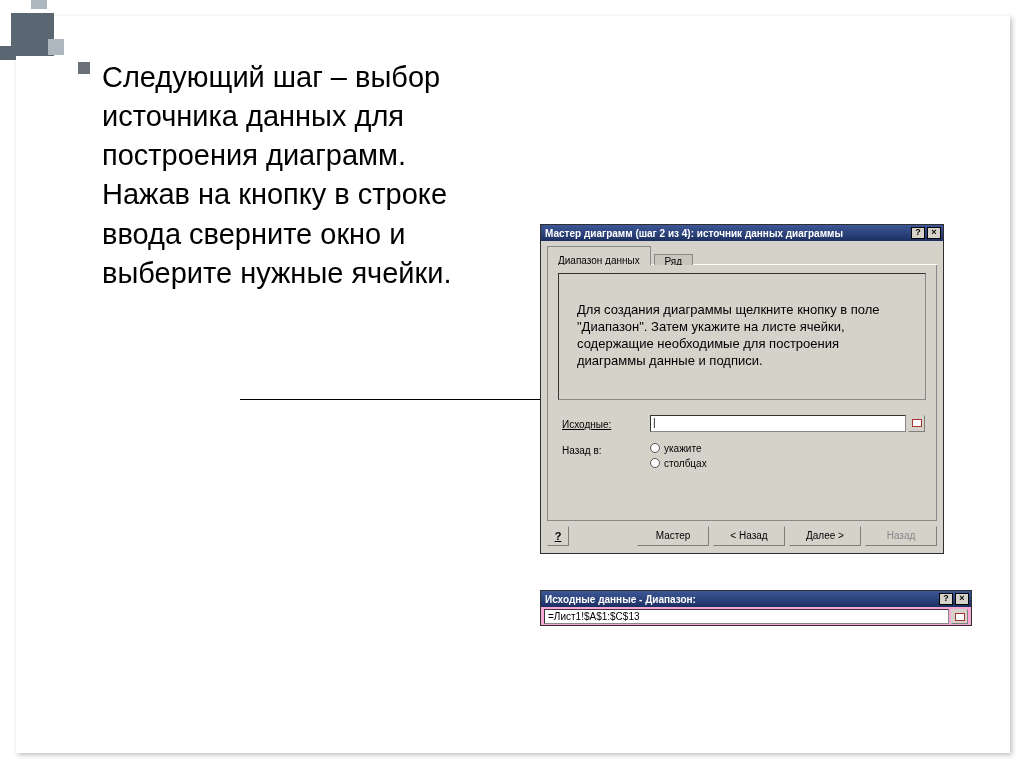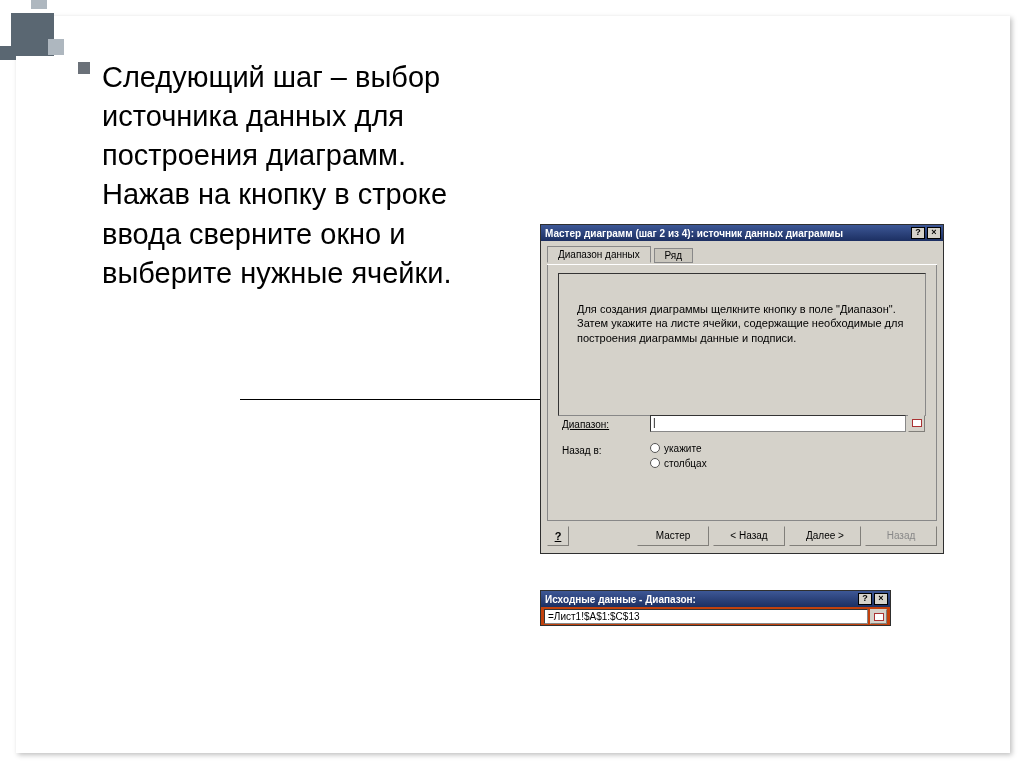--- a/index.html
+++ b/index.html
@@ -98,45 +98,45 @@
     margin: 4px 6px 0 6px;
     border-bottom: 1px solid #fff;
     position: relative;
     height: 20px;
   }
   .tab {
     display: inline-block;
     background: #d5d2ca;
     border: 1px solid #888;
     border-bottom: 1px solid #d5d2ca;
-    padding: 2px 10px;
+    padding: 8px 10px;
     font-size: 10px;
     position: relative;
     top: 1px;
   }
   .tab.inactive { background: #c9c6bd; border-bottom: 1px solid #888; top: 2px; padding: 1px 10px; }
 
   .tabbody {
     margin: 0 6px 0 6px;
     border: 1px solid #888;
     border-top: none;
     height: 256px;
     position: relative;
     background: #d5d2ca;
     padding: 6px;
   }
 
   .preview-box {
     position: absolute;
     left: 10px; top: 8px; right: 10px;
-    height: 143px;
+    height: 127px;
     border: 1px inset #888;
     background: #d5d2ca;
     padding: 28px 18px 8px 18px;
-    font-size: 11px;
+    font-size: 13px;
     color: #000;
     line-height: 1.3;
   }
 
   .lbl-range { position: absolute; left: 14px; top: 154px; font-size: 10px; text-decoration: underline; }
   .lbl-rows  { position: absolute; left: 14px; top: 180px; font-size: 10px; }
 
   .range-input {
     position: absolute; left: 102px; top: 150px;
     width: 256px; height: 17px;
@@ -190,22 +190,22 @@
     padding: 0 6px;
     text-align: center;
     line-height: 18px;
   }
   .btn.disabled { color: #888; }
 
   
   .dlg2 {
     position: absolute;
     left: 540px; top: 590px;
-    width: 351px; height: 36px;
-    background: #c2410c;
+    width: 432px; height: 36px;
+    background: #f9a8d4;
     border: 1px solid #2f2f2f;
     font-size: 10px;
   }
   .d2-input-row {
     display: flex; align-items: center;
     padding: 2px 3px;
   }
   .d2-input {
     flex: 1;
     height: 15px;
@@ -256,21 +256,21 @@
     </div>
 
     <div class="tabstrip">
       <span class="tab">Диапазон данных</span>
       <span class="tab inactive">Ряд</span>
     </div>
 
     <div class="tabbody">
       <div class="preview-box">Для создания диаграммы щелкните кнопку в поле "Диапазон". Затем укажите на листе ячейки, содержащие необходимые для построения диаграммы данные и подписи.</div>
 
-      <div class="lbl-range">Диапазон:</div>
+      <div class="lbl-range">Исходные:</div>
       <div class="range-input">|</div>
       <div class="range-mini"></div>
 
       <div class="lbl-rows">Назад в:</div>
       <div class="radio-wrap">
         <div><span class="r"></span><span>укажите</span></div>
         <div><span class="r"></span><span>столбцах</span></div>
       </div>
     </div>
 

